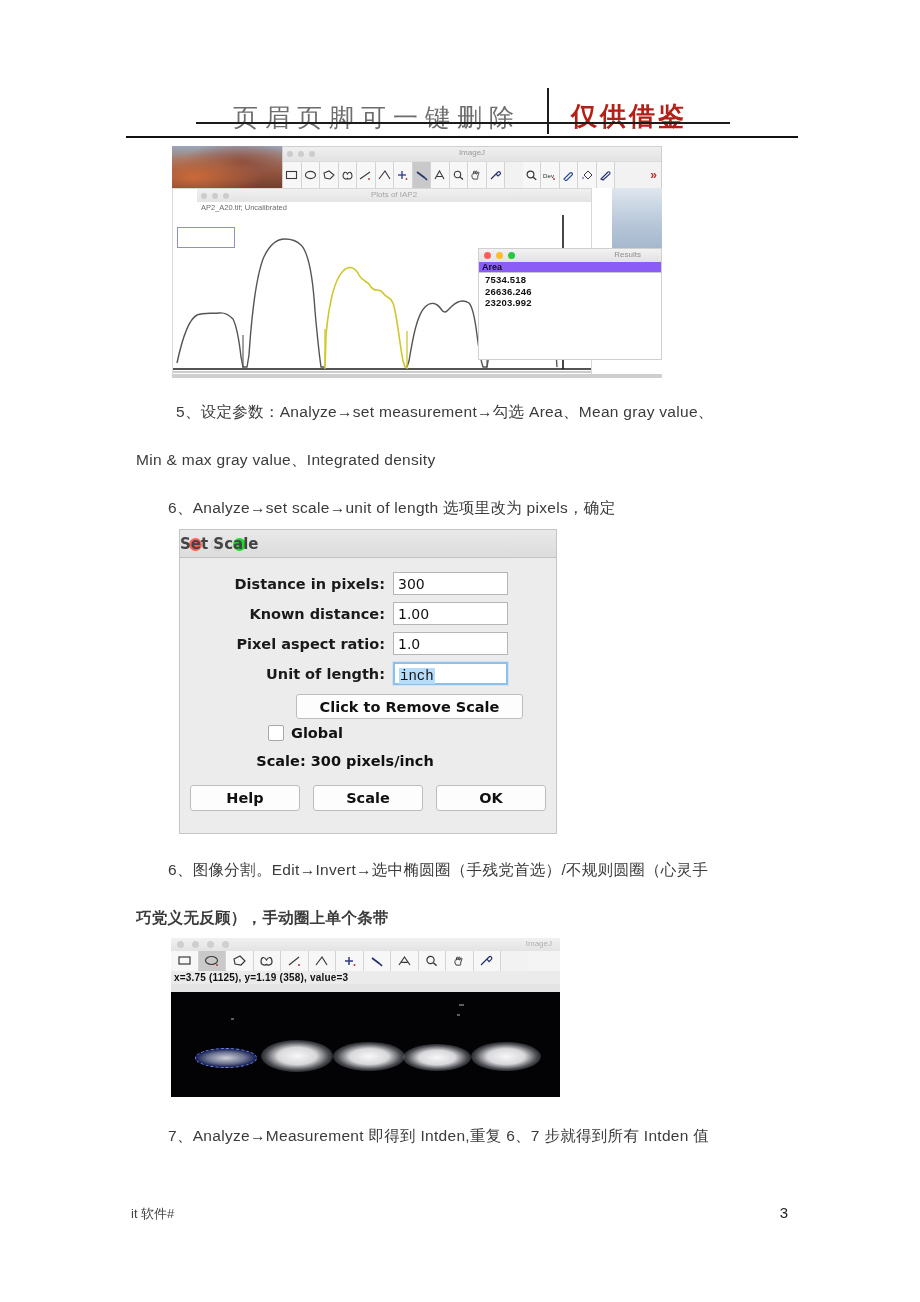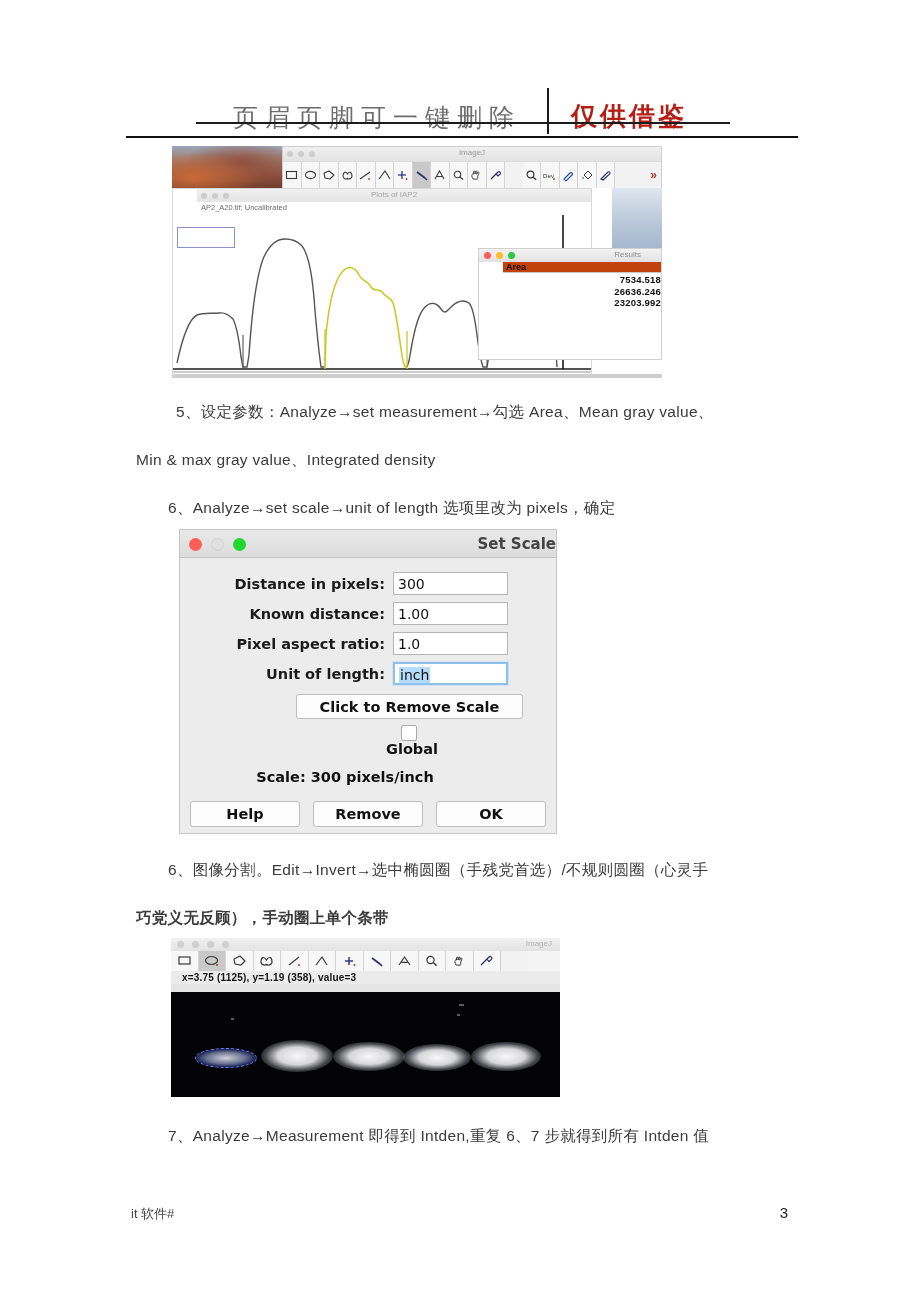--- a/index.html
+++ b/index.html
@@ -186,28 +186,27 @@
     position: absolute; right: 20px; top: 1px;
     font-size: 8px; color: #8f8f8f;
   }
   .res-dots { position: absolute; left: 5px; top: 3px; display: flex; gap: 5px; }
   .res-dots i { width: 7px; height: 7px; border-radius: 50%; display: block; }
   .res-dots i.r { background: #ff5f57; }
   .res-dots i.y { background: #ffbd2e; }
   .res-dots i.g { background: #28c840; }
   .results-head {
     font-size: 9px; font-weight: bold; color: #111;
-    background: #c2410c; padding: 0 8px 0 3px;
+    background: #8b5cf6; padding: 0 8px 0 3px;
     border-bottom: 1px solid #c9c9c9;
-    margin-left: 24px;
   }
   .results-rows { padding: 1px 0 0 6px; }
   .results-rows div {
     font-size: 9.5px; font-weight: bold; color: #111;
-    line-height: 11.5px; letter-spacing: 0.2px; text-align: right;
+    line-height: 11.5px; letter-spacing: 0.2px;
   }
   .side-panel {
     position: absolute; left: 440px; top: 42px;
     width: 50px; height: 68px;
     background: linear-gradient(to bottom, #dfe6ee 0%, #b9c8da 50%, #9fb3c9 100%);
   }
   .bottom-strip {
     position: absolute; left: 0; bottom: 0;
     width: 490px; height: 4px;
     background: #cfcfcf;
@@ -230,21 +229,21 @@
     position: relative;
     display: flex; align-items: center;
   }
   .ss-dots { position: absolute; left: 9px; top: 8px; display: flex; gap: 9px; }
   .ss-dots i { width: 13px; height: 13px; border-radius: 50%; display: block; }
   .ss-dots i.r { background: #ff5f57; }
   .ss-dots i.d { background: #e0e0e0; border: 1px solid #d2d2d2; box-sizing: border-box; }
   .ss-dots i.g { background: #1fd82f; }
   .ss-title {
     position: absolute; left: 0; right: 0;
-    text-align: right;
+    text-align: left;
     font-size: 15px; font-weight: bold; color: #444;
   }
   .ss-body { padding: 14px 0 0 0; }
   .ss-row {
     display: flex; align-items: center;
     margin-bottom: 7px;
   }
   .ss-label {
     width: 205px;
     text-align: right;
@@ -263,35 +262,35 @@
     padding: 1px 0 0 4px;
     line-height: 21px;
   }
   .ss-field.focus {
     border: 2px solid #8fc0ea;
     box-shadow: 0 0 0 1px #cfe3f5;
   }
   .ss-field.focus span {
     background: #b6dcfb;
     padding: 0 1px;
+    font-family: Liberation Mono, monospace;
   }
   .ss-removebtn {
     margin: 9px 0 0 116px;
     width: 225px; height: 23px;
     background: #fdfdfd;
     border: 1px solid #bdbdbd;
     border-radius: 3px;
     font-size: 14.5px; font-weight: bold;
     color: #111;
     display: flex; align-items: center; justify-content: center;
   }
   .ss-globalrow {
     display: flex; align-items: center;
     margin: 6px 0 0 88px;
-    flex-direction: column;
   }
   .ss-check {
     width: 14px; height: 14px;
     background: #fff;
     border: 1px solid #a9a9a9;
     border-radius: 2px;
     margin-right: 7px;
   }
   .ss-globallabel { font-size: 14.5px; font-weight: bold; color: #111; }
   .ss-scaleline {
@@ -337,21 +336,21 @@
   }
   .gel-toolbar {
     display: flex; height: 20px; background: #f4f4f4;
   }
   .gel-toolbar .tool { width: 26.5px; }
   .gel-status {
     height: 13px;
     background: #ebebeb;
     font-size: 10px; font-weight: bold; color: #111;
     letter-spacing: 0.2px;
-    padding: 0 0 0 11px;
+    padding: 0 0 0 3px;
     line-height: 13px;
   }
   .gel-spacer { height: 8px; background: #e4e4e4; }
   .gel-image {
     position: relative;
     height: 105px;
     background: #030305;
   }
   .band {
     position: absolute;
@@ -613,21 +612,21 @@
 
     <div class="ss-globalrow">
       <div class="ss-check"></div>
       <div class="ss-globallabel">Global</div>
     </div>
 
     <div class="ss-scaleline">Scale: 300 pixels/inch</div>
 
     <div class="ss-buttons">
       <div class="ss-btn">Help</div>
-      <div class="ss-btn">Remove</div>
+      <div class="ss-btn">Scale</div>
       <div class="ss-btn">OK</div>
     </div>
   </div>
 </div>
 
 <div class="para" style="left:168px; top:846px;">6、图像分割。Edit→Invert→选中椭圆圈（手残党首选）/不规则圆圈（心灵手</div>
 <div class="para" style="left:136px; top:894px;font-weight:bold;">巧党义无反顾），手动圈上单个条带</div>
 
 <div class="shot2">
   <div class="gel-titlebar">

